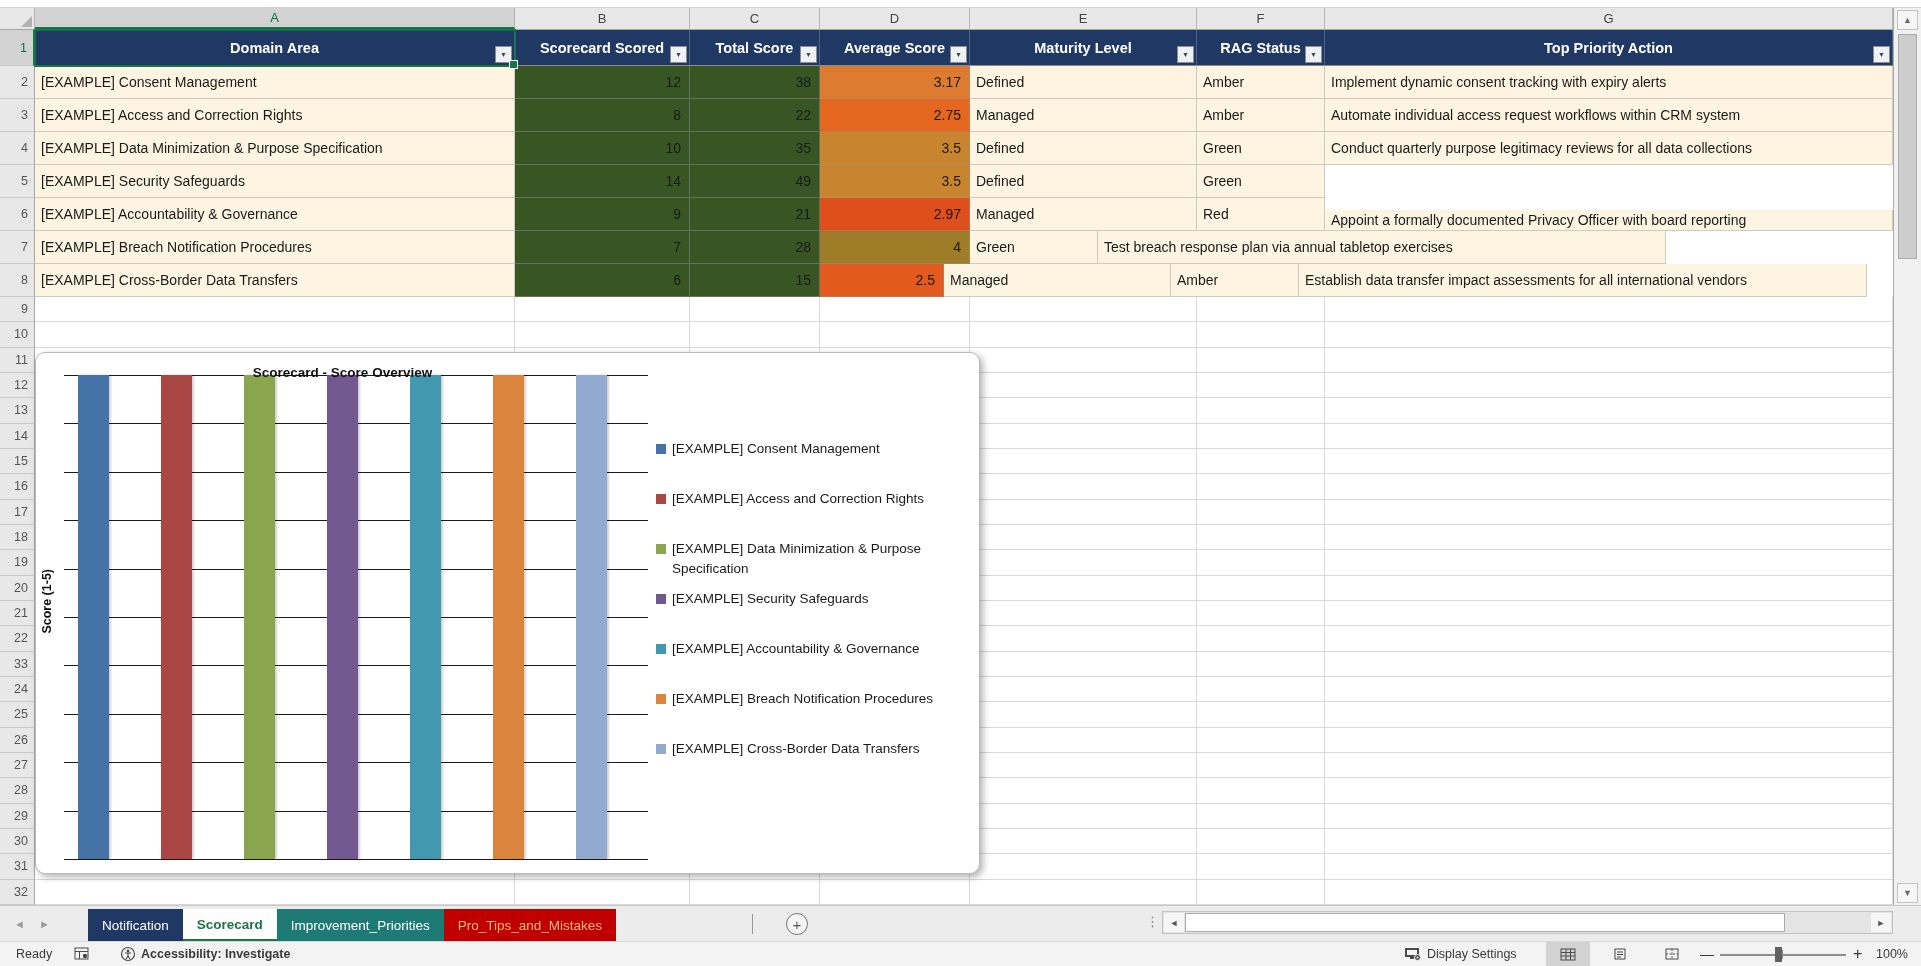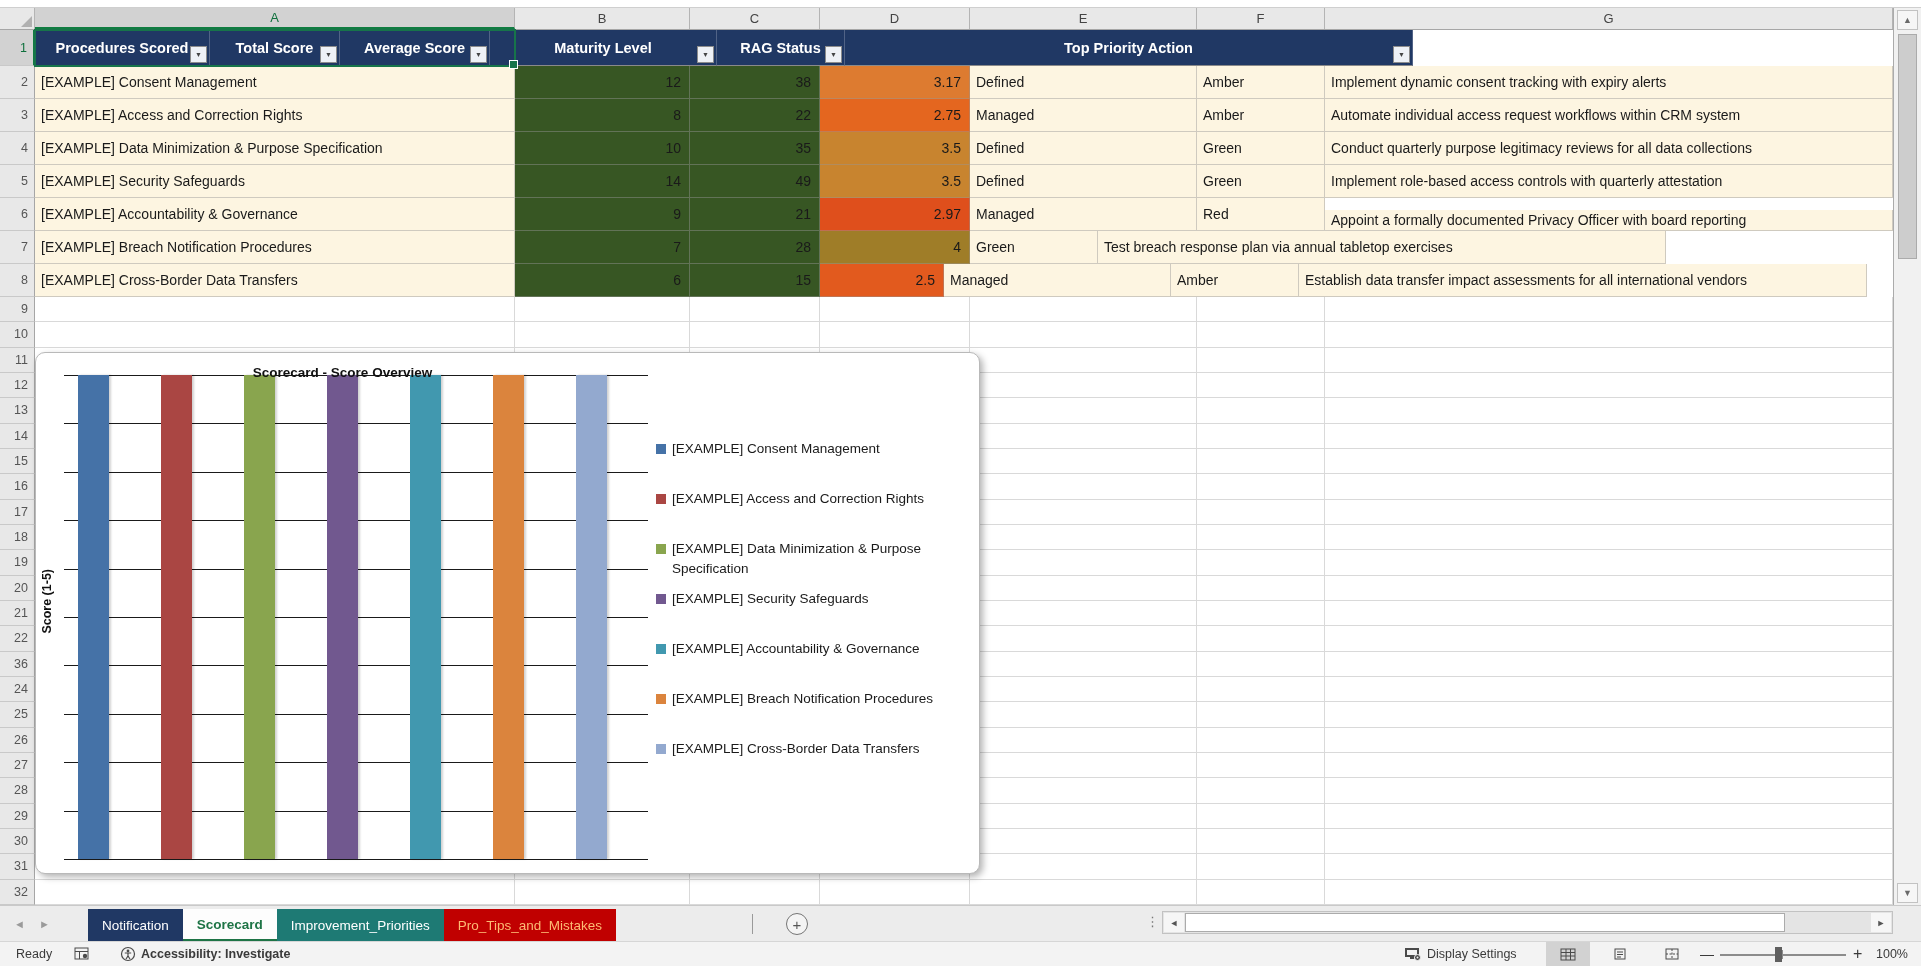--- a/index.html
+++ b/index.html
@@ -121,22 +121,26 @@
       <div class="colhdr" style="width: 150px;">D</div>
       <div class="colhdr" style="width: 227px;">E</div>
       <div class="colhdr" style="width: 128px;">F</div>
       <div class="colhdr" style="width: 568px;">G</div>
     </div>
 
   <div id="grid-body">
 
   <div class="grid-row" style="height: 36px;">
         <div class="rowhdr selected">1</div>
+        <div class="cell hdr-cell" style="width: 480px;">
+          <div>Domain Area</div>
+          <div class="filter-btn">▼</div>
+        </div>
         <div class="cell hdr-cell" style="width: 175px;">
-          <div>Procedures Scored</div>
+          <div>Scorecard Scored</div>
           <div class="filter-btn">▼</div>
         </div>
         <div class="cell hdr-cell" style="width: 130px;">
           <div>Total Score</div>
           <div class="filter-btn">▼</div>
         </div>
         <div class="cell hdr-cell" style="width: 150px;">
           <div>Average Score</div>
           <div class="filter-btn">▼</div>
         </div>
@@ -184,21 +188,20 @@
         <div class="cell c-cream" style="width: 568px;">Conduct quarterly purpose legitimacy reviews for all data collections</div>
       </div>
       <div class="grid-row" style="height: 33px;">
         <div class="rowhdr">5</div>
         <div class="cell c-domain" style="width: 480px;">[EXAMPLE] Security Safeguards</div>
         <div class="cell c-green c-num" style="width: 175px;">14</div>
         <div class="cell c-green c-num" style="width: 130px;">49</div>
         <div class="cell c-num" style="width: 150px; background: rgb(200, 132, 47);">3.5</div>
         <div class="cell c-cream" style="width: 227px;">Defined</div>
         <div class="cell c-cream" style="width: 128px;">Green</div>
-        <div class="cell c-cream" style="width: 568px;">Implement role-based access controls with quarterly attestation</div>
       </div>
       <div class="grid-row" style="height: 33px;">
         <div class="rowhdr">6</div>
         <div class="cell c-domain" style="width: 480px;">[EXAMPLE] Accountability &amp; Governance</div>
         <div class="cell c-green c-num" style="width: 175px;">9</div>
         <div class="cell c-green c-num" style="width: 130px;">21</div>
         <div class="cell c-num" style="width: 150px; background: rgb(223, 79, 28);">2.97</div>
         <div class="cell c-cream" style="width: 227px;">Managed</div>
         <div class="cell c-cream" style="width: 128px;">Red</div>
         <div class="cell c-cream" style="width: 568px; margin-top: 12px;">Appoint a formally documented Privacy Officer with board reporting</div>
@@ -356,21 +359,21 @@
         <div class="rowhdr">22</div>
         <div class="empty-cell" style="width: 480px;"></div>
         <div class="empty-cell" style="width: 175px;"></div>
         <div class="empty-cell" style="width: 130px;"></div>
         <div class="empty-cell" style="width: 150px;"></div>
         <div class="empty-cell" style="width: 227px;"></div>
         <div class="empty-cell" style="width: 128px;"></div>
         <div class="empty-cell" style="width: 568px;"></div>
       </div>
       <div class="grid-row" style="height: 25.3333px;">
-        <div class="rowhdr">36</div>
+        <div class="rowhdr">33</div>
         <div class="empty-cell" style="width: 480px;"></div>
         <div class="empty-cell" style="width: 175px;"></div>
         <div class="empty-cell" style="width: 130px;"></div>
         <div class="empty-cell" style="width: 150px;"></div>
         <div class="empty-cell" style="width: 227px;"></div>
         <div class="empty-cell" style="width: 128px;"></div>
         <div class="empty-cell" style="width: 568px;"></div>
       </div>
       <div class="grid-row" style="height: 25.3333px;">
         <div class="rowhdr">24</div>

